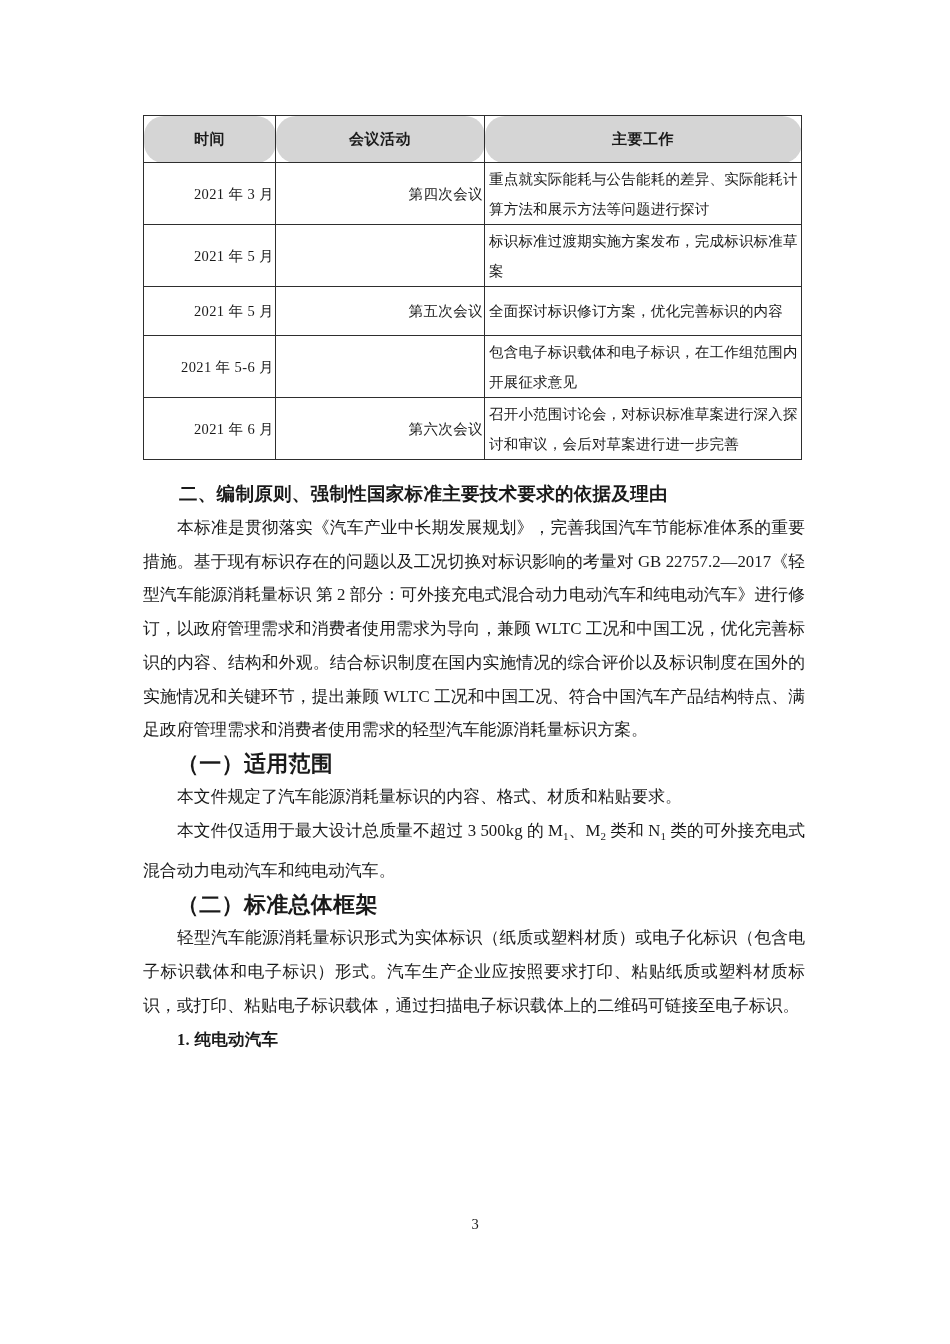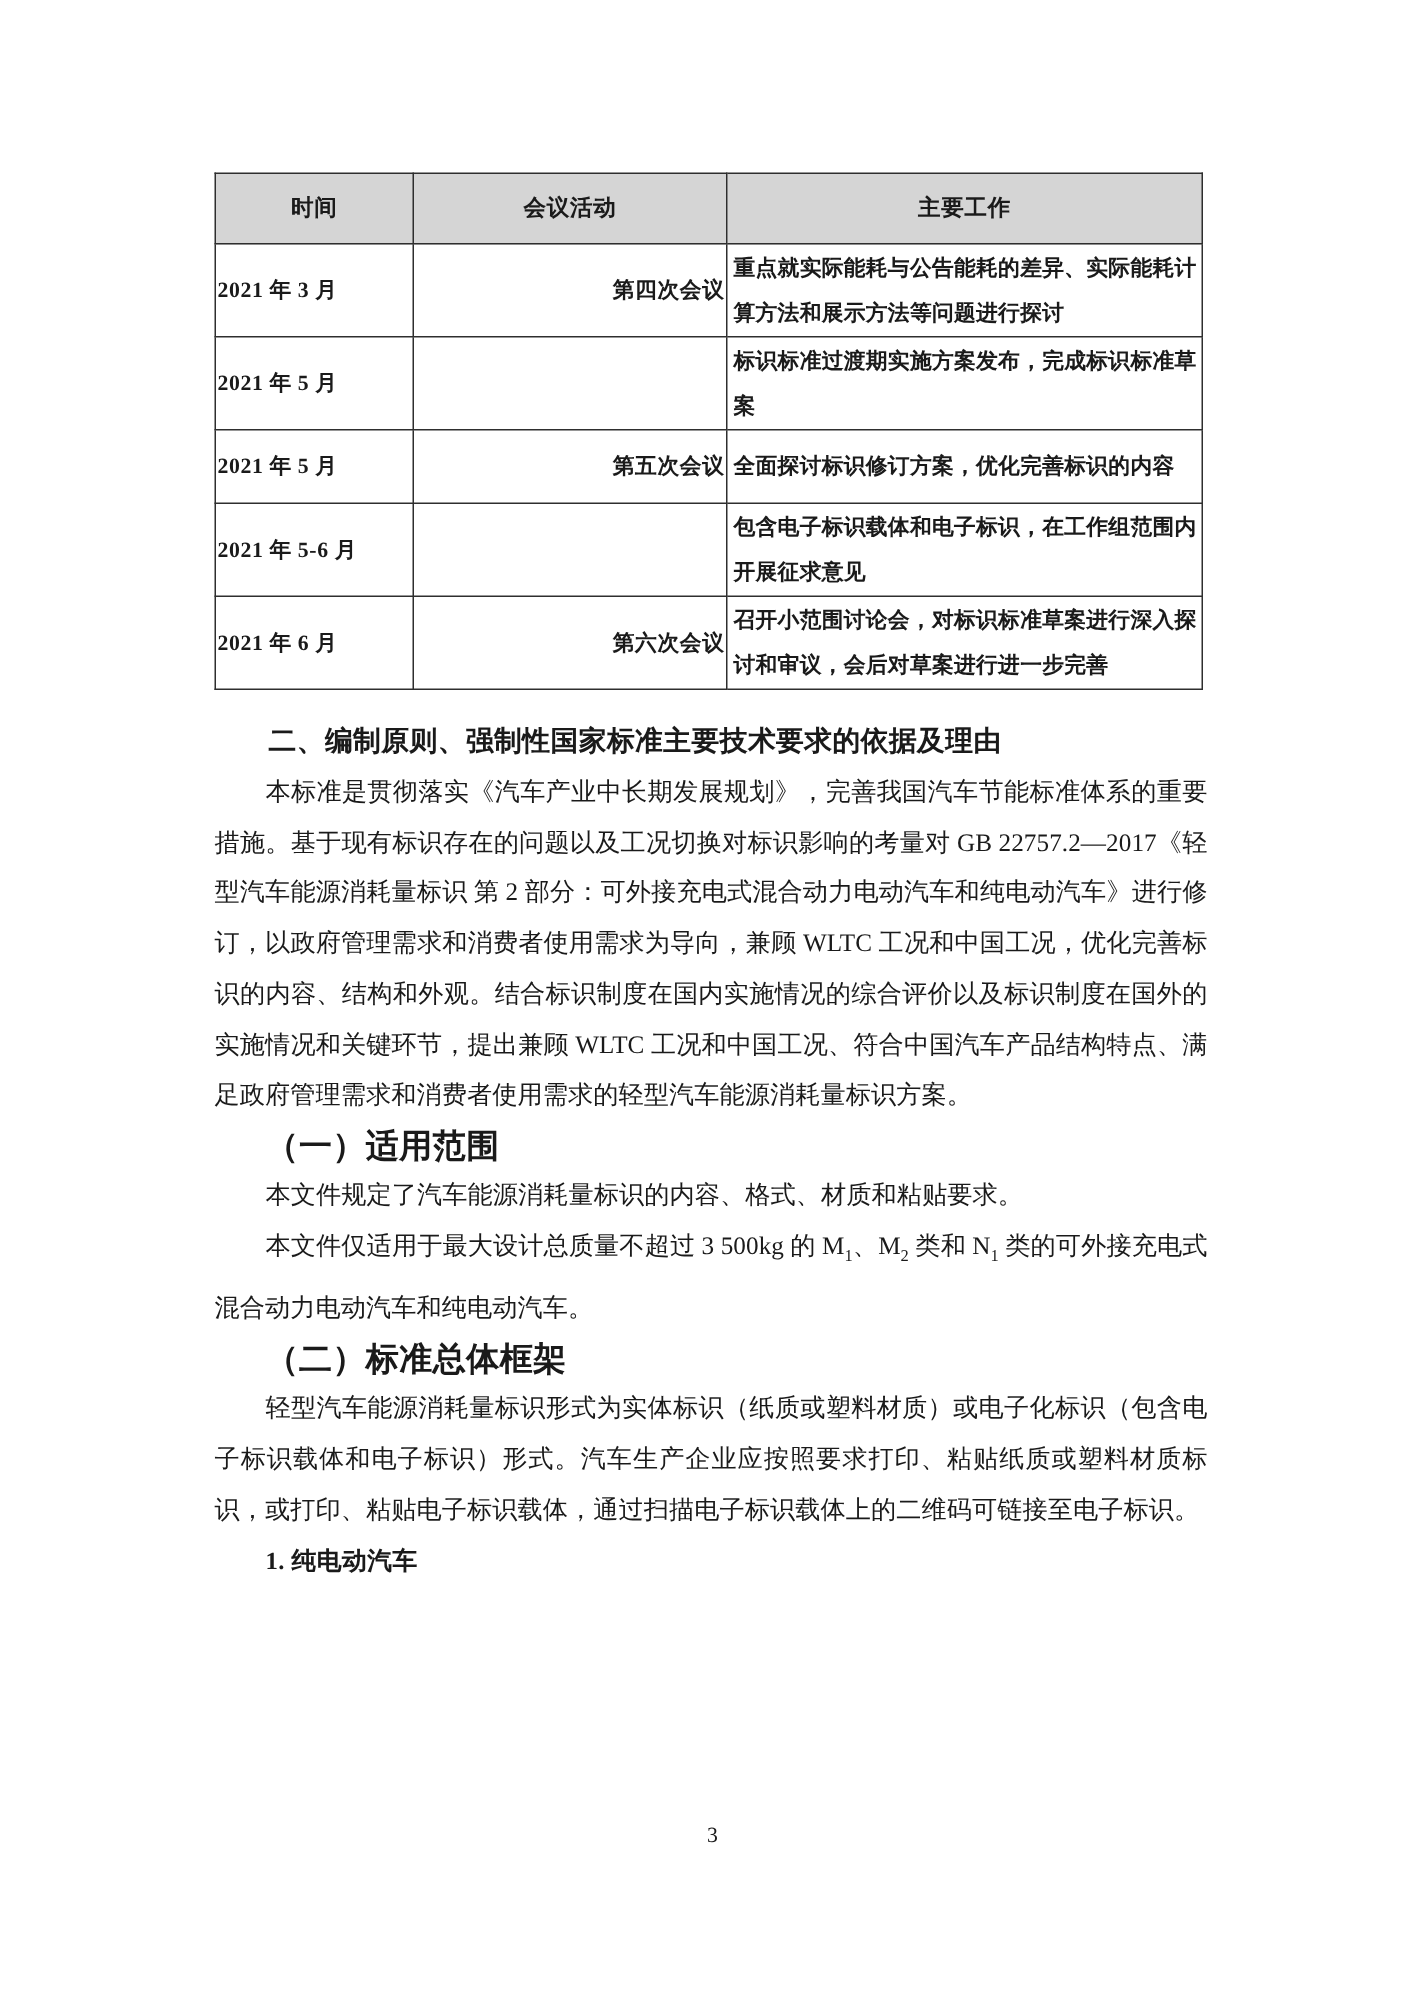--- a/index.html
+++ b/index.html
@@ -35,36 +35,37 @@
     width: 658px;
     table-layout: fixed;
   }
   .sched-table col.c-time  { width: 132px; }
   .sched-table col.c-act   { width: 209px; }
   .sched-table col.c-work  { width: 317px; }
 
   .sched-table th,
   .sched-table td {
     border: 1px solid #2e2e2e;
-    font-weight: bold;
+    font-weight: normal;
     vertical-align: middle;
     font-size: 14.5px;
     line-height: 30px;
   }
   .sched-table thead th {
     background: #d5d5d5;
     text-align: center;
     font-family: "Liberation Sans", "DejaVu Sans", sans-serif;
     font-weight: bold;
     font-size: 15px;
     height: 44px;
     letter-spacing: 0.5px;
+    border-radius: 20px;
   }
   .sched-table td.col-time {
-    text-align: left;
+    text-align: right;
     letter-spacing: 0.4px;
   }
   .sched-table td.col-act {
     text-align: right;
     letter-spacing: 0.4px;
   }
   .sched-table td.col-work {
     text-align: left;
     padding: 0 2px 0 4px;
     letter-spacing: 0.2px;

